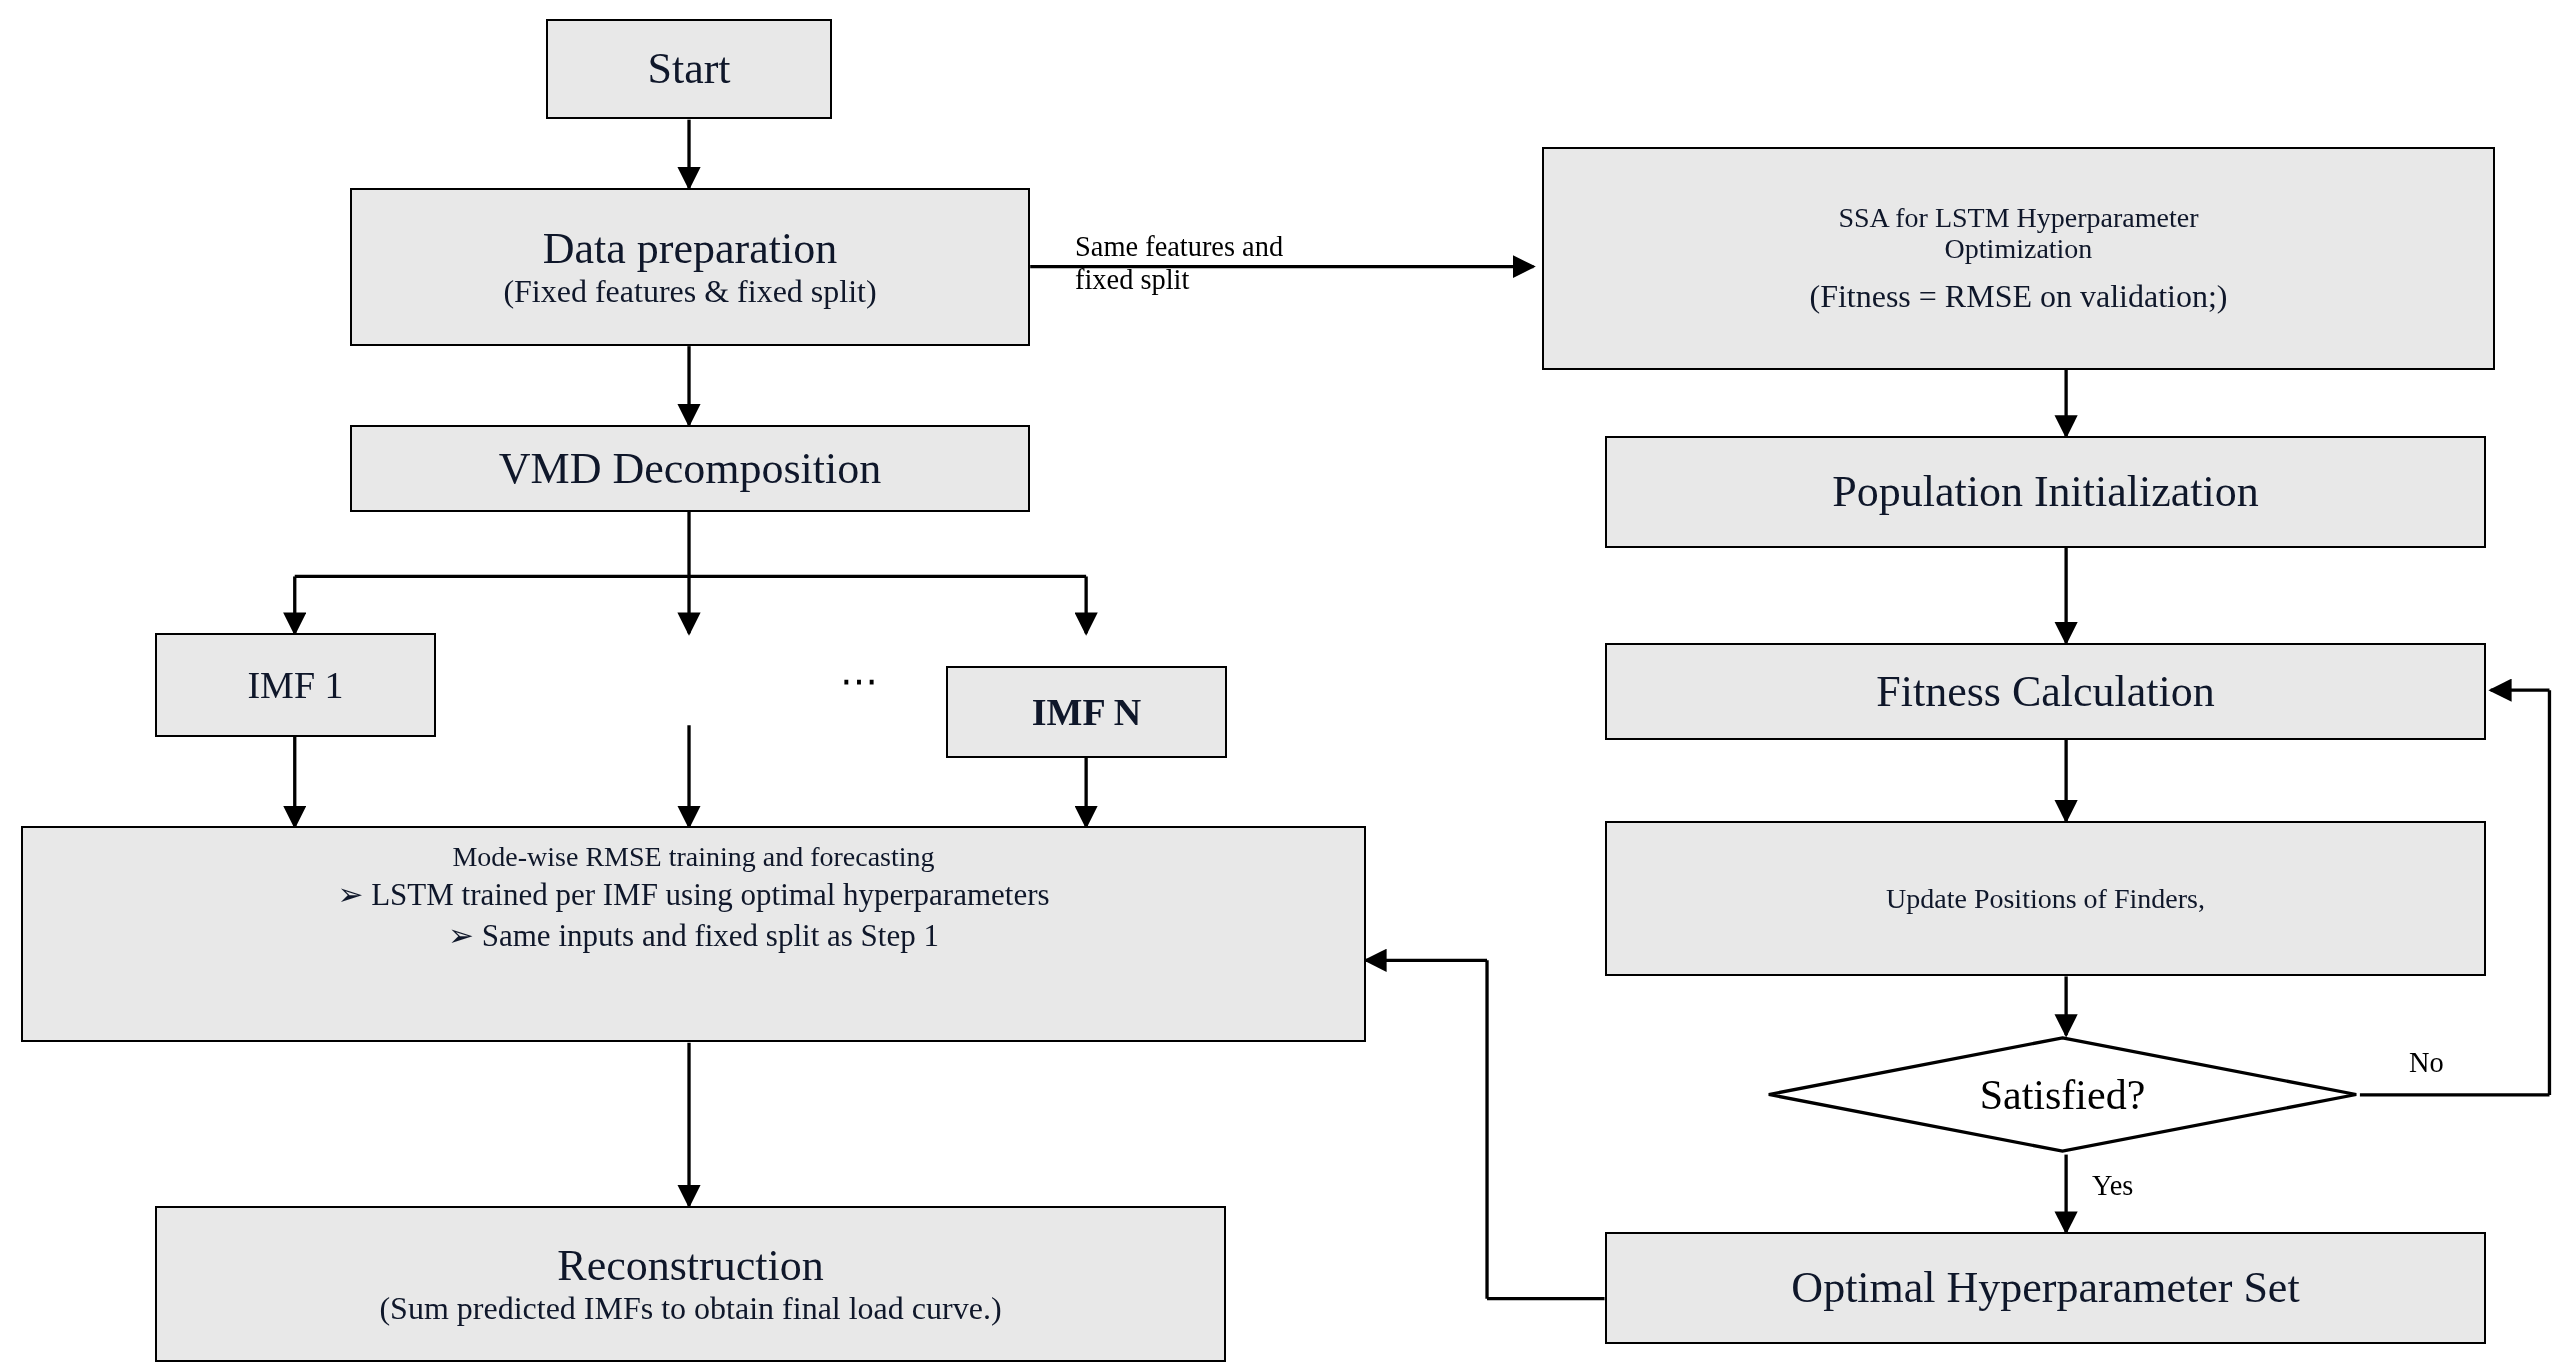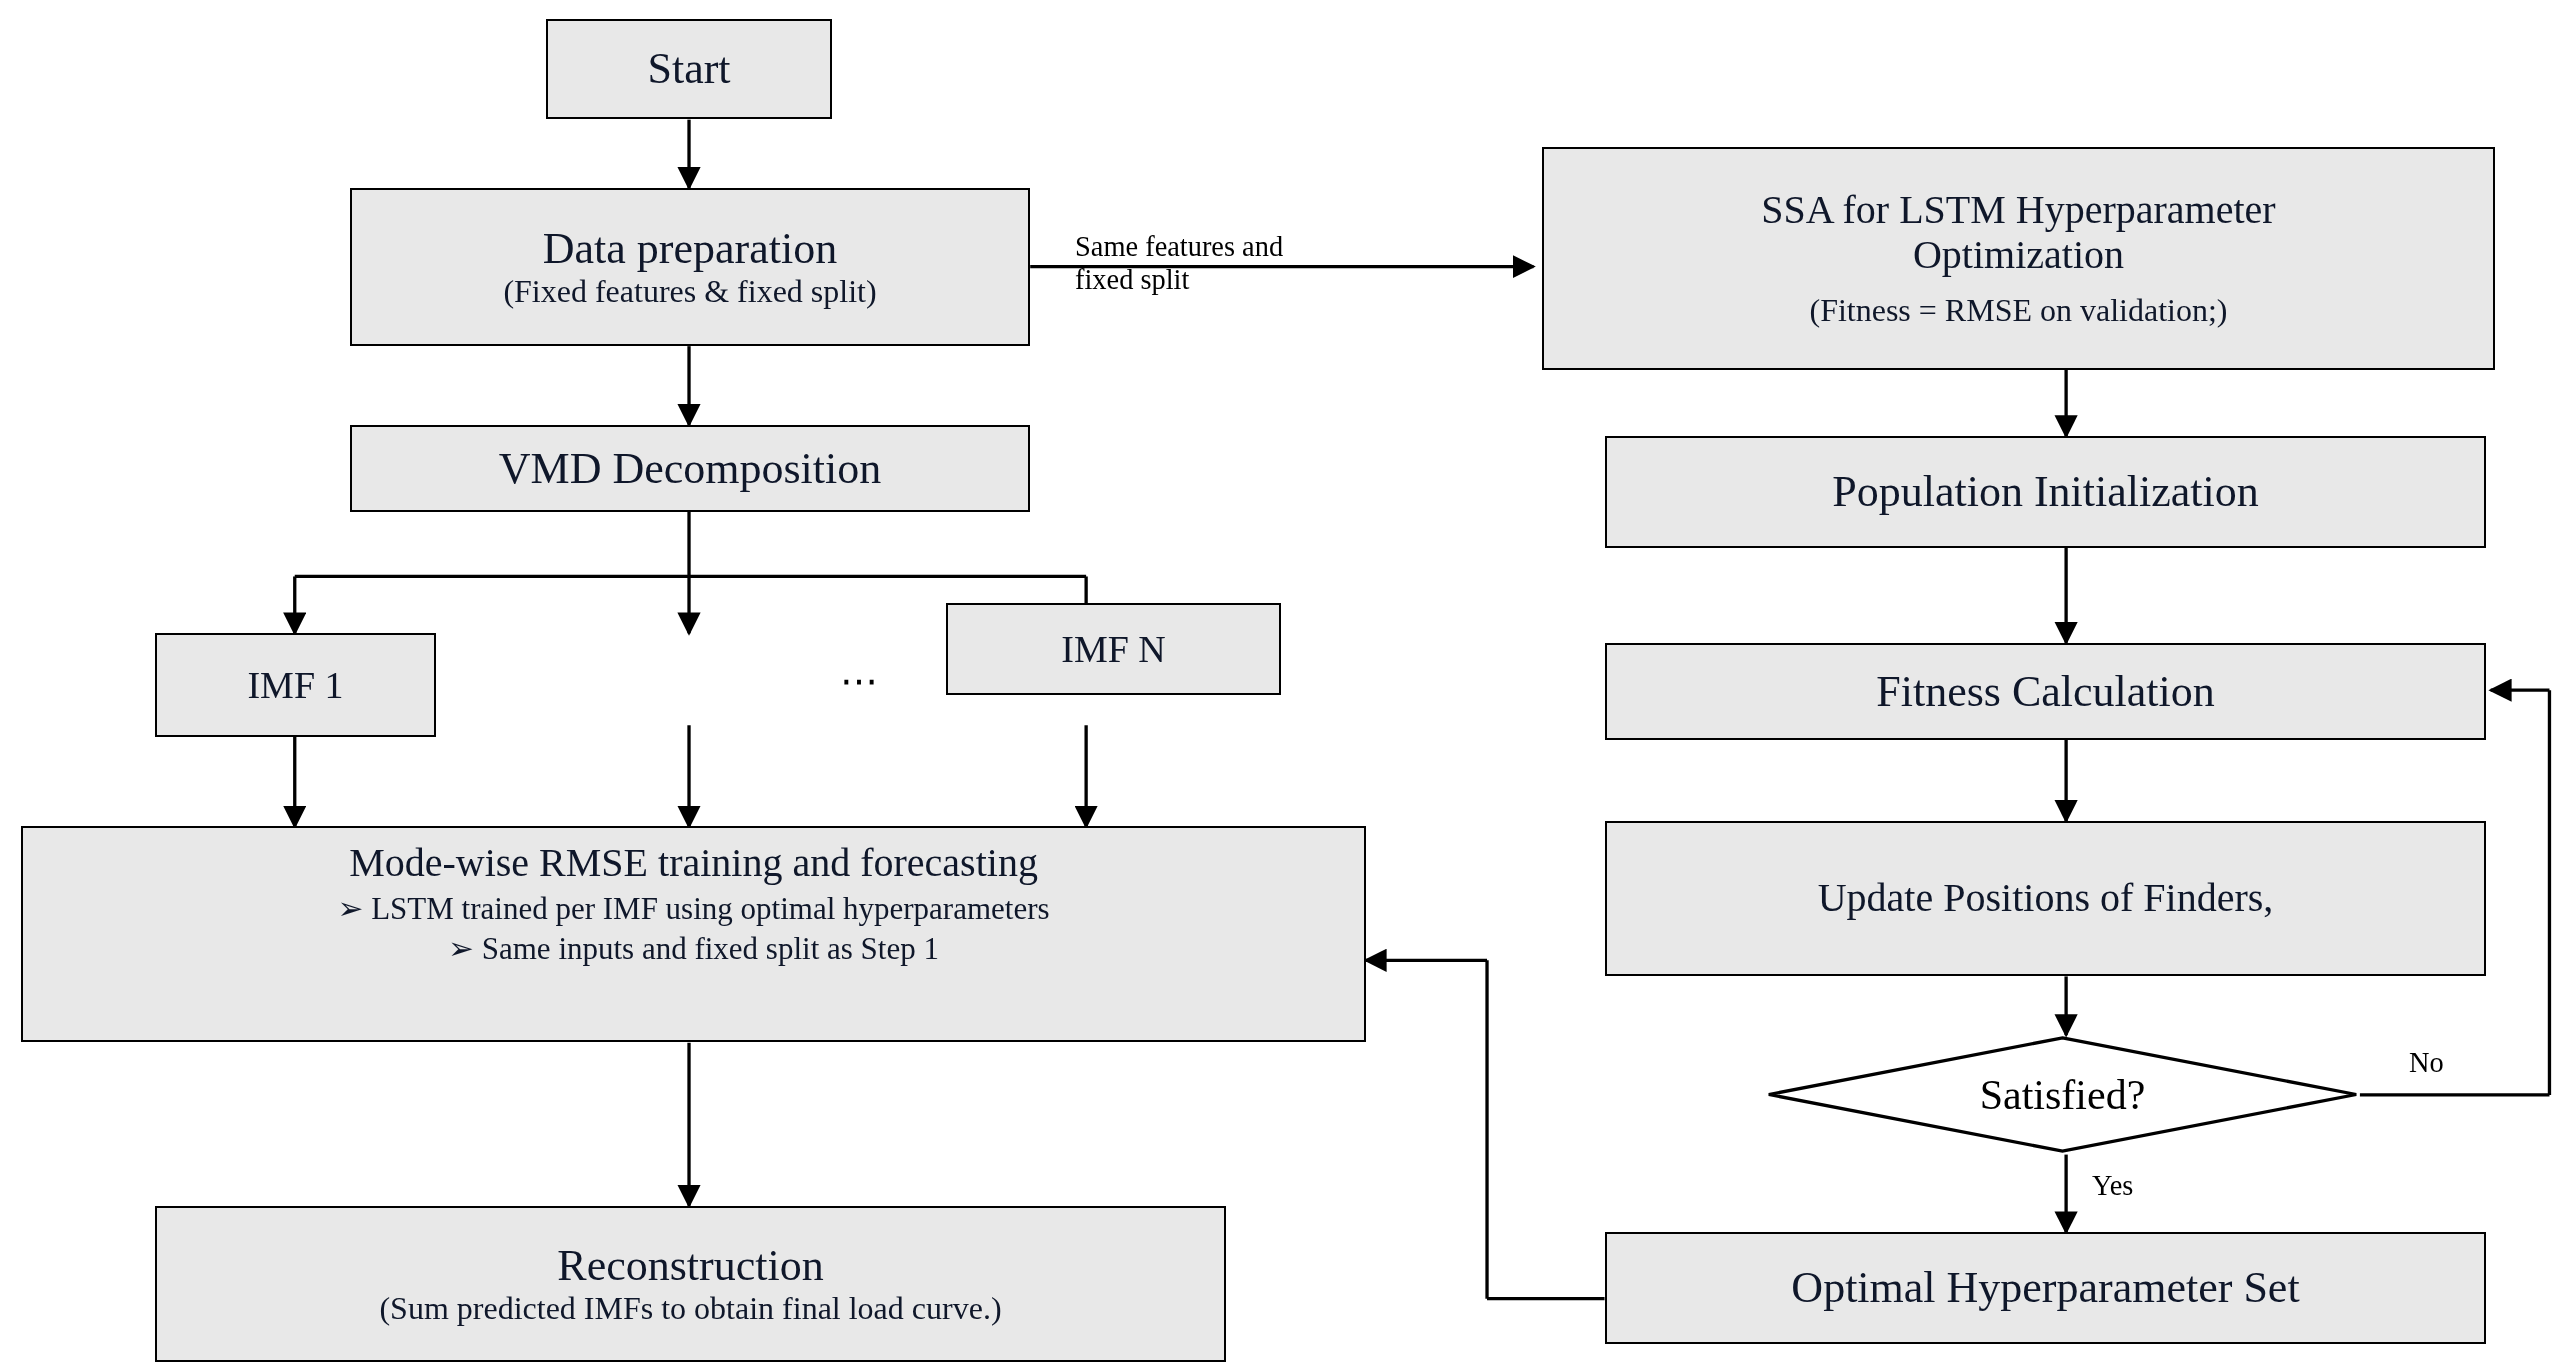--- a/index.html
+++ b/index.html
@@ -28,21 +28,21 @@
     justify-content: center;
     text-align: center;
     color: #0f172a;
     line-height: 1.12;
   }
   .t-main {
     font-size: 44px;
     white-space: nowrap;
   }
   .t-main-wrap {
-    font-size: 40px;
+    font-size: 28px;
   }
   .t-sub {
     font-size: 32px;
     white-space: nowrap;
   }
   .t-bullet {
     font-size: 31px;
     white-space: nowrap;
   }
   .t-small-node {
@@ -150,21 +150,21 @@
     <div class="t-main">VMD Decomposition</div>
   </div>
 
   <div class="node" style="left:155px; top:633px; width:281px; height:104px;">
     <div class="t-small-node">IMF 1</div>
   </div>
 
 
   <div class="ellipsis-label" style="left:840px; top:659px;">⋯</div>
 
-  <div class="node" style="left:946px; top:603px; width:335px; height:92px;">
+  <div class="node" style="left:946px; top:666px; width:281px; height:92px;font-weight:bold;">
     <div class="t-small-node">IMF N</div>
   </div>
 
   <div class="node" style="left:21px; top:826px; width:1345px; height:216px; justify-content:flex-start; padding-top:13.3px;">
     <div class="t-main-wrap" style="margin-bottom:5.7px;">Mode-wise RMSE training and forecasting</div>
     <div class="t-bullet" style="margin-bottom:5.7px;">➢  LSTM trained per IMF using optimal hyperparameters</div>
     <div class="t-bullet">➢   Same inputs and fixed split as Step 1</div>
   </div>
 
   <div class="node" style="left:155px; top:1206px; width:1071px; height:156px;">

